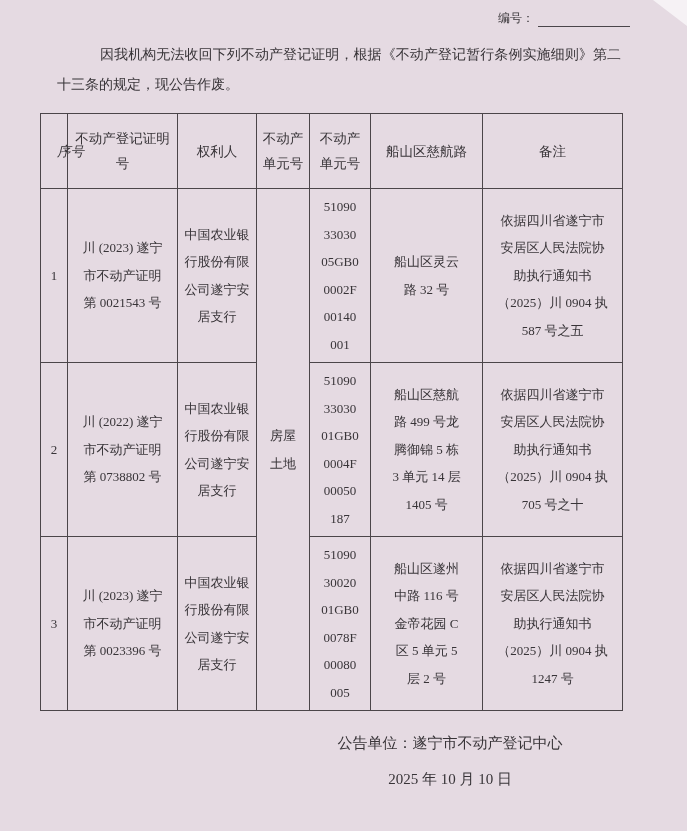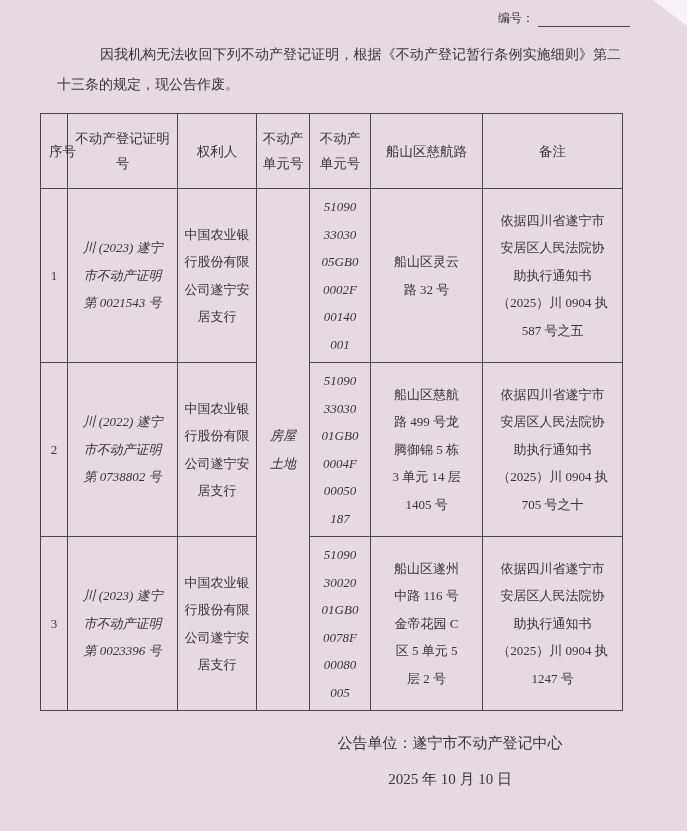--- a/index.html
+++ b/index.html
@@ -75,22 +75,22 @@
   }
   td {
     font-size: 13px;
     line-height: 27.5px;
     padding: 4px 6px;
   }
   thead tr { height: 75px; }
   tr.r1 { height: 165px; }
   tr.r2 { height: 165px; }
   tr.r3 { height: 170px; }
-  .th-seq { padding: 2px 8px; white-space: nowrap; }
-  .cell-pre { white-space: pre-line; font-style: italic; }
+  .th-seq { padding: 2px 16px; white-space: nowrap; font-style: italic; }
+  .cell-pre { white-space: pre-line; }
   .cell-cert { padding: 4px 8px; }
   .cell-holder { padding: 4px 5px; }
   .cell-loc { padding: 4px 20px; }
   .cell-remark { padding: 4px 13px; }
   .footer {
     margin-left: 297px;
     margin-top: 23px;
     width: 226px;
     text-align: center;
     font-size: 15px;

